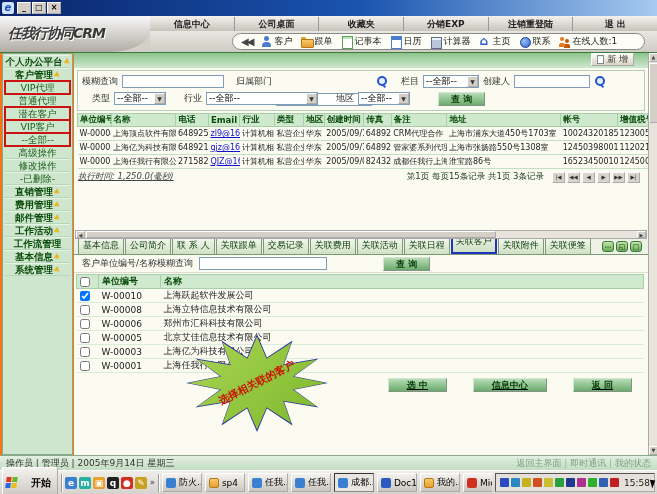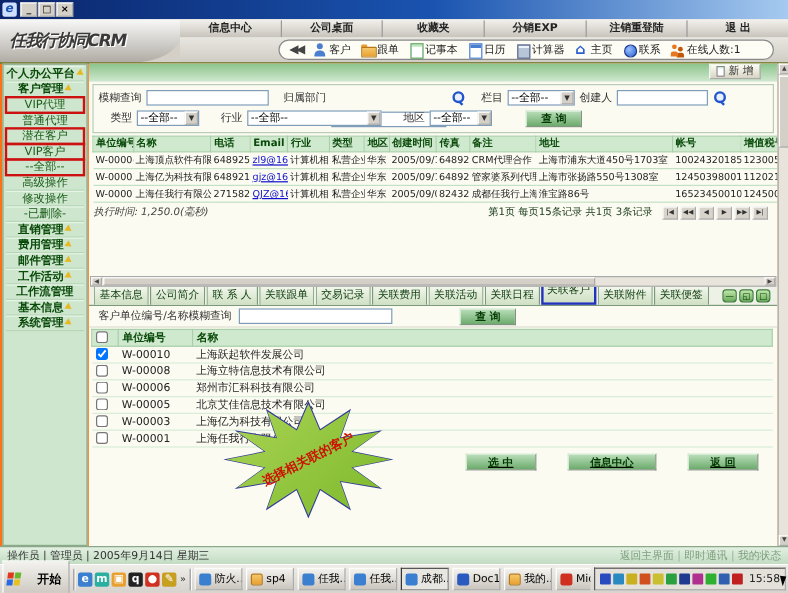--- a/index.html
+++ b/index.html
@@ -88,21 +88,21 @@
   .btn-green { background:linear-gradient(#b8dcb8,#6cab6c); border:1px outset #cfe8cf; color:#053a05; font-weight:bold;
     font-size:9px; height:14px; padding:0 12px; cursor:pointer; font-family:"DejaVu Sans",sans-serif; }
 
   table { border-collapse:collapse; table-layout:fixed; }
   .t1 { width:604px; margin:2px 0 0 3px; font-size:8px; }
   .t1 th { background:#cfe9cf; color:#0a4a0a; font-weight:bold; text-align:left; height:13px; padding:0 2px;
     border:1px solid #a8cfa8; white-space:nowrap; overflow:hidden; font-size:8.5px; }
   .t1 td { height:14px; padding:0 2px; border-bottom:1px solid #c4e0c4; white-space:nowrap; overflow:hidden; color:#222; }
   .t1 .mail { color:#1111cc; text-decoration:underline; cursor:pointer; }
   .t-foot { display:flex; align-items:center; margin:1px 4px 0 4px; height:14px; }
-  .exec { font-style:italic; color:#444; font-size:8.5px; flex:0 0 auto; }
+  .exec { font-style:italic; color:#444; font-size:8.5px; flex:0 0 auto;text-decoration:underline; }
   .pginfo { margin-left:auto; font-size:8.5px; color:#1a3a1a; white-space:nowrap; }
   .pager { display:flex; gap:2px; margin-left:8px; margin-right:4px; }
   .pg { width:13px; height:11px; background:#d8d4cc; border:1px outset #fff; font-size:5.5px; line-height:9px;
     text-align:center; color:#333; cursor:pointer; overflow:hidden; white-space:nowrap; }
 
   .spacer1 { height:46px; }
   .hscroll { height:9px; background:#e8e4dc; border:1px solid #aaa; margin:0 1px; position:relative; }
   .hscroll .arr { position:absolute; top:0; width:9px; height:7px; background:#d4d0c8; border:1px outset #fff; font-size:5px; line-height:6px; text-align:center; color:#444; }
   .hscroll .arr.l { left:0; } .hscroll .arr.r { right:0; }
   .hscroll .thumb { position:absolute; top:0; left:10px; width:72%; height:7px; background:#d4d0c8; border:1px outset #fff; }

